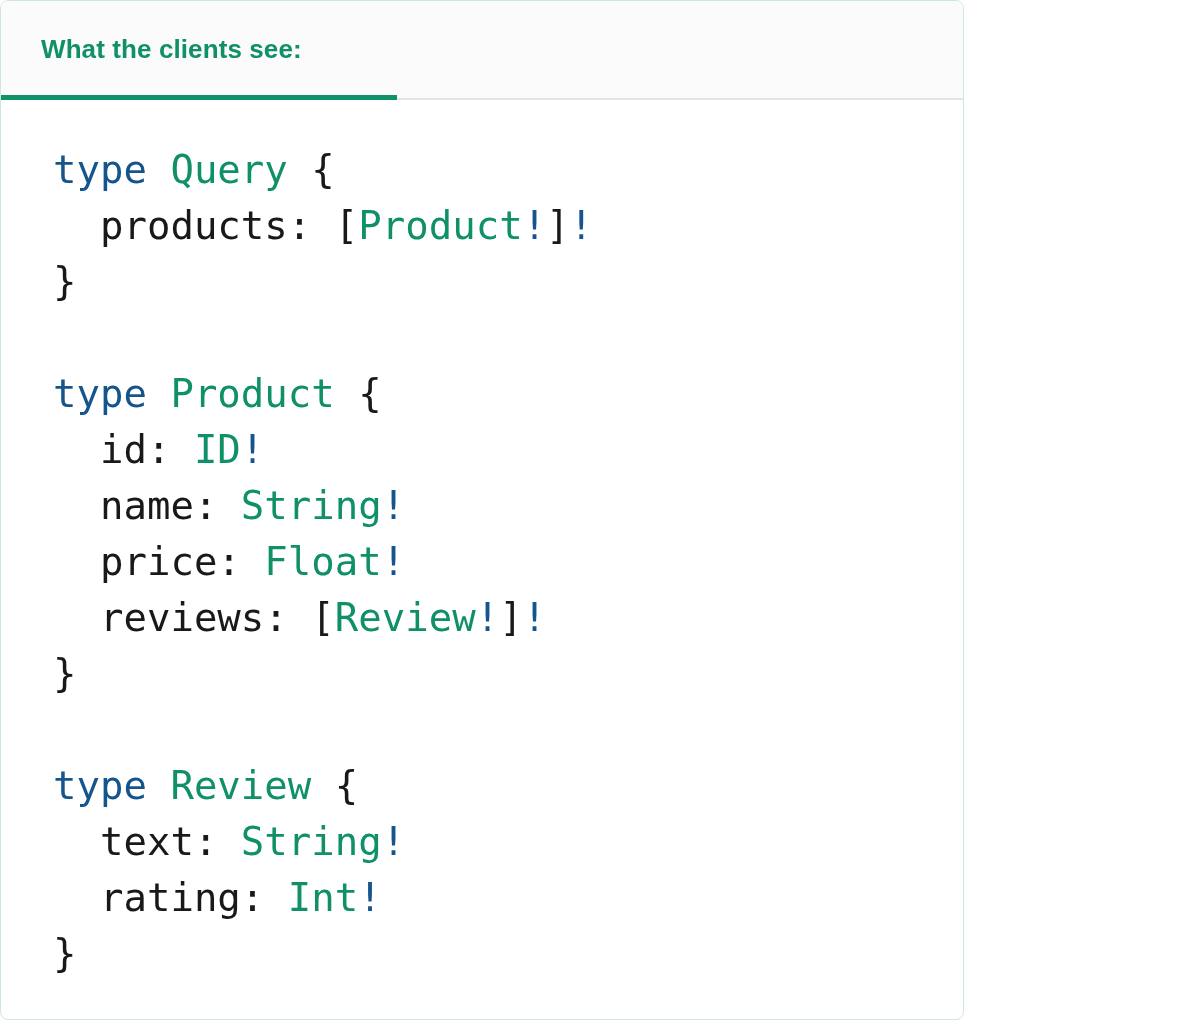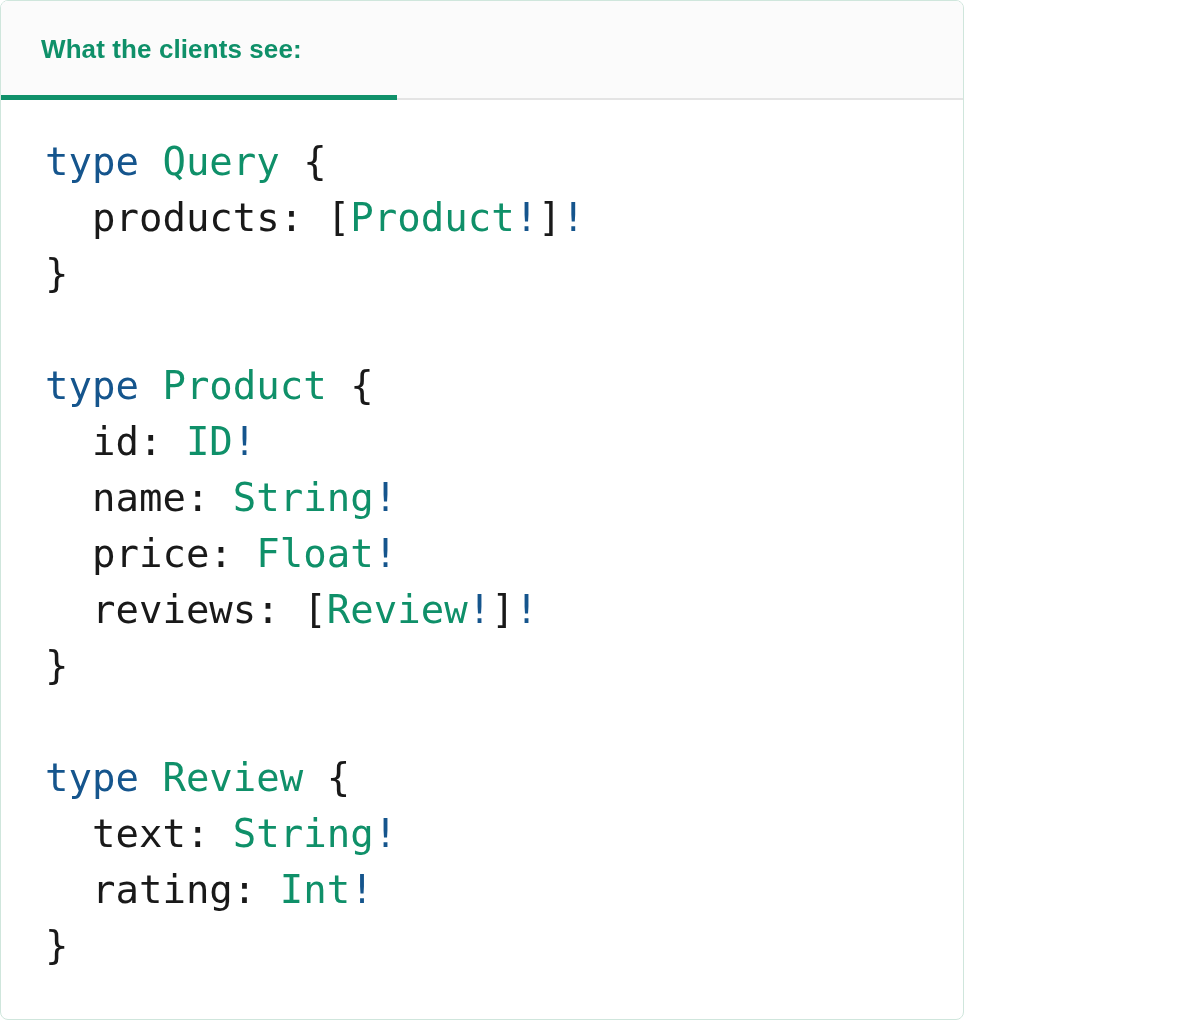--- a/index.html
+++ b/index.html
@@ -61,21 +61,21 @@
     height: 5px;
     background: #10916a;
   }
 
   
   .code-area {
     padding: 30px 0 0 40px;
     background: #ffffff;
   }
   pre.code {
-    margin: 4px;
+    margin: 12px;
     font-family: "DejaVu Sans Mono", monospace;
     font-size: 39px;
     line-height: 56px;
     color: #191919;
     white-space: pre;
     font-weight: 400;
   }
   .kw   { color: #15558d; }   
   .tname{ color: #0f9069; }   
   .punc { color: #191919; }   

